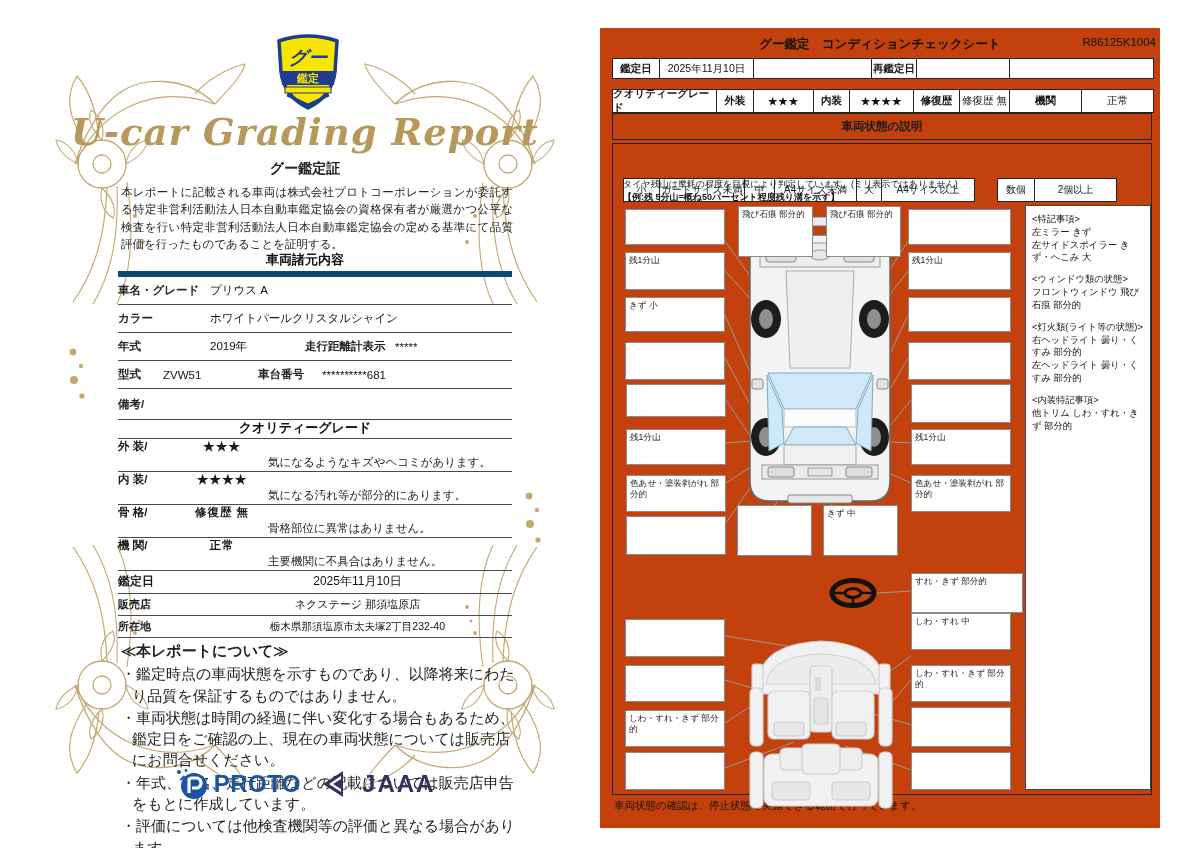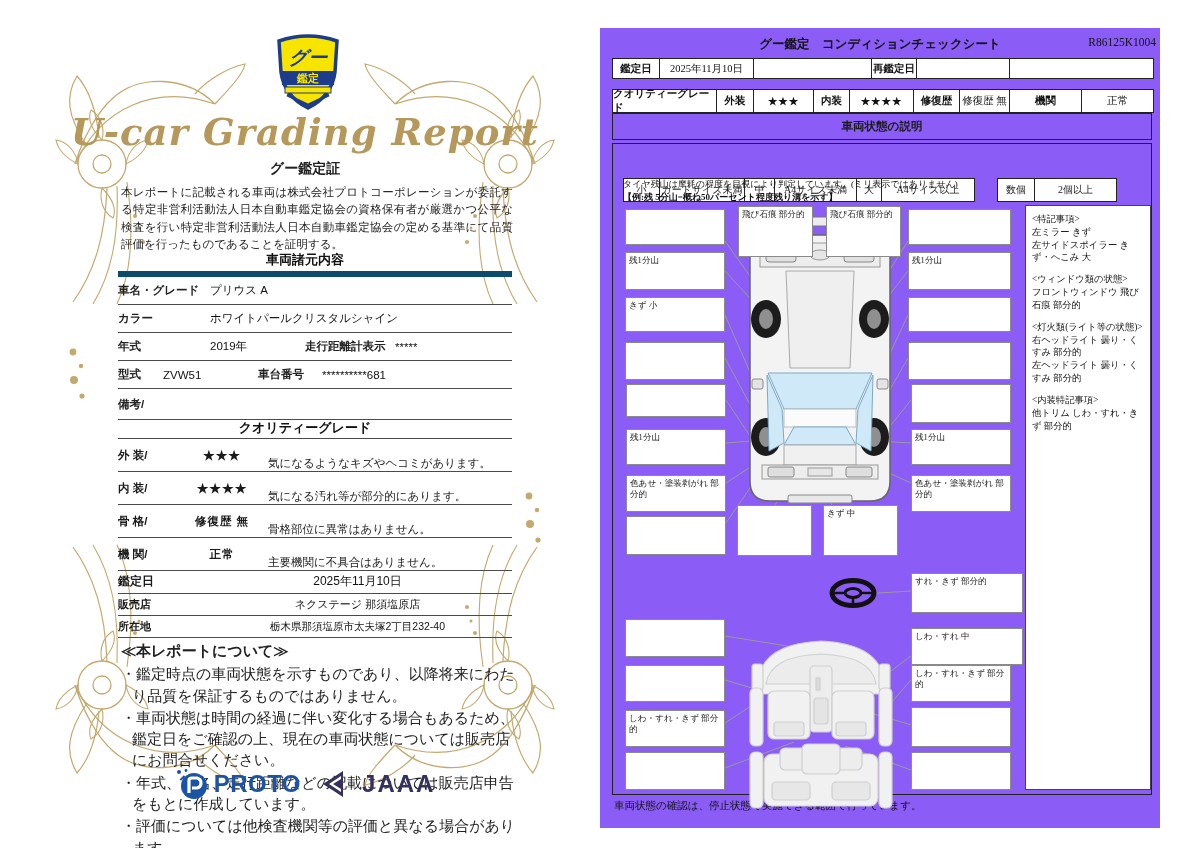--- a/index.html
+++ b/index.html
@@ -28,40 +28,40 @@
   .grade-heading{top:391px;}
   .spec-table{position:absolute;left:63px;top:243px;width:394px;border-top:6px solid #0c4a6e;}
   .spec-row{display:flex;align-items:center;border-bottom:1px solid #4a4a4a;height:27px;font-size:11.5px;}
   .spec-row .lbl{width:92px;flex:none;font-weight:bold;color:#222;}
   .spec-row .lbl.small{width:45px;}
   .spec-row .lbl2{width:90px;flex:none;font-weight:bold;color:#222;}
   .spec-row .lbl2.small{width:64px;}
   .spec-row .val{color:#111;}
   .spec-row .val.w{width:95px;flex:none;}
   .grade-table{position:absolute;left:63px;top:410px;width:394px;border-top:1px solid #4a4a4a;}
-  .grade-row{display:flex;align-items:center;border-bottom:1px solid #4a4a4a;height:32px;font-size:11.5px;}
+  .grade-row{display:flex;align-items:flex-start;border-bottom:1px solid #4a4a4a;height:32px;font-size:11.5px;}
   .grade-row .glbl{width:58px;flex:none;font-weight:bold;}
   .grade-row .gval{width:92px;flex:none;text-align:center;font-weight:bold;letter-spacing:1px;}
   .grade-row .gval.stars{font-size:13px;}
   .grade-row .gdesc{flex:1;color:#222;margin-top:16px;}
   .meta-table{position:absolute;left:63px;top:542px;width:394px;}
   .meta-row{display:flex;align-items:center;border-bottom:1px solid #4a4a4a;height:21px;font-size:11px;}
   .meta-row .mlbl{width:85px;flex:none;font-weight:bold;}
   .meta-row .mval{flex:1;text-align:center;color:#111;}
   .meta-row.first{height:23px;font-size:12px;}
   .about{position:absolute;left:66px;top:612px;width:400px;font-size:15px;line-height:1.42;color:#222;}
   .about .ah{font-weight:bold;margin-bottom:2px;}
   .about .ai{text-indent:-11px;padding-left:11px;margin-bottom:1px;}
   .logos{position:absolute;left:0;top:740px;width:100%;display:flex;justify-content:center;align-items:center;gap:20px;}
   .proto-logo{display:flex;align-items:center;gap:5px;}
   .proto-word{font-size:24px;font-weight:bold;color:#1b53a5;letter-spacing:0.5px;font-family:"Liberation Sans",sans-serif;}
   .jaaa-logo{display:flex;align-items:center;gap:15px;}
   .jaaa-word{font-size:24px;font-weight:bold;color:#34315e;letter-spacing:2px;}
   
-  .sheet{position:absolute;left:600px;top:28px;width:560px;height:800px;background:#8b5cf6;font-family:Liberation Serif, serif;}
+  .sheet{position:absolute;left:600px;top:28px;width:560px;height:800px;background:#c2410c;}
   .sheet-title{position:absolute;top:8px;left:0;width:100%;text-align:center;font-size:12.5px;font-weight:bold;color:#111;}
   .sheet-ref{position:absolute;top:8px;right:4px;font-size:11.5px;color:#111;}
   .tbl{position:absolute;display:flex;border:1.5px solid #222;background:#fff;}
   .tbl .cell{border-left:1px solid #222;display:flex;align-items:center;justify-content:center;font-size:10.5px;color:#111;height:100%;box-sizing:border-box;}
   .tbl .cell:first-child{border-left:none;}
   .tbl .cell.b{font-weight:bold;}
   .date-tbl{left:12px;top:30px;width:540px;height:19px;}
   .grade-tbl{left:12px;top:61px;width:540px;height:22px;}
   .stars{letter-spacing:1px;font-weight:bold;}
   .sec-title{position:absolute;left:12px;top:85px;width:540px;height:27px;border:1px solid #222;
@@ -412,21 +412,21 @@
   <div class="callout" style="left:308px;top:224px;width:103px;height:38px">残1分山</div>
   <div class="callout" style="left:308px;top:269px;width:103px;height:35px"></div>
   <div class="callout" style="left:308px;top:314px;width:103px;height:38px"></div>
   <div class="callout" style="left:311px;top:356px;width:100px;height:39px"></div>
   <div class="callout" style="left:311px;top:401px;width:100px;height:36px">残1分山</div>
   <div class="callout" style="left:311px;top:447px;width:100px;height:37px">色あせ・塗装剥がれ 部分的</div>
   <div class="callout" style="left:137px;top:477px;width:75px;height:51px"></div>
   <div class="callout" style="left:223px;top:477px;width:75px;height:51px">きず 中</div>
 
   <div class="callout" style="left:311px;top:545px;width:112px;height:40px">すれ・きず 部分的</div>
-  <div class="callout" style="left:311px;top:600px;width:112px;height:37px">しわ・すれ 中</div>
+  <div class="callout" style="left:311px;top:585px;width:100px;height:37px">しわ・すれ 中</div>
   <div class="callout" style="left:311px;top:637px;width:100px;height:37px">しわ・すれ・きず 部分的</div>
   <div class="callout" style="left:311px;top:679px;width:100px;height:40px"></div>
   <div class="callout" style="left:311px;top:724px;width:100px;height:38px"></div>
   <div class="callout" style="left:25px;top:591px;width:100px;height:38px"></div>
   <div class="callout" style="left:25px;top:637px;width:100px;height:37px"></div>
   <div class="callout" style="left:25px;top:682px;width:100px;height:37px">しわ・すれ・きず 部分的</div>
   <div class="callout" style="left:25px;top:724px;width:100px;height:38px"></div>
 
   <div class="notes-box">
     <div class="ng">

